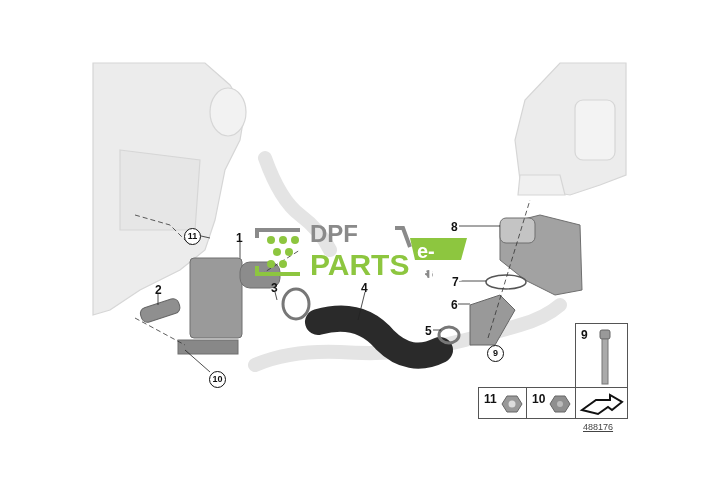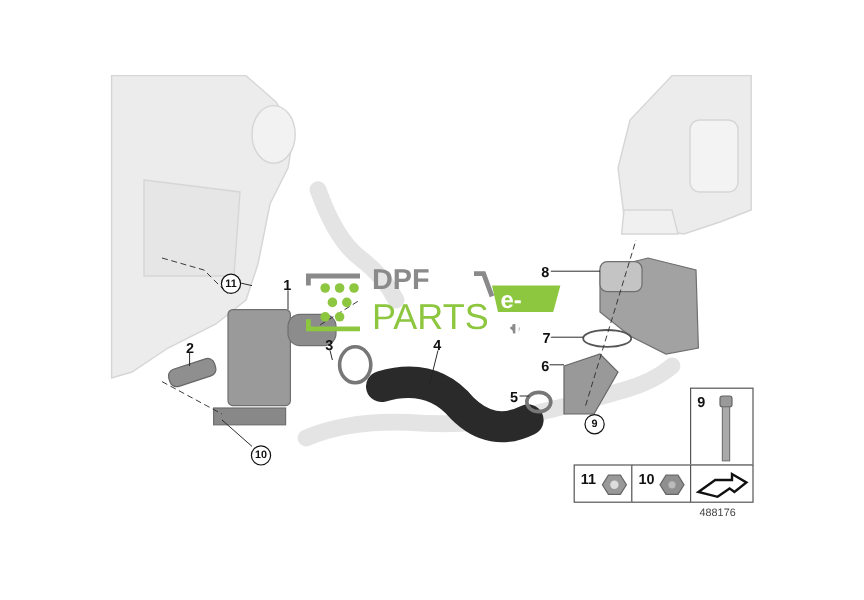--- a/index.html
+++ b/index.html
@@ -3,21 +3,21 @@
 <meta charset="utf-8">
 <style>
   html, body { margin:0; padding:0; background:#ffffff; }
   body { width:720px; height:500px; position:relative; overflow:hidden; font-family:"Liberation Sans", sans-serif; }
   .canvas { position:absolute; left:0; top:0; width:720px; height:500px; }
   .callout { position:absolute; font-weight:bold; font-size:12px; color:#111; line-height:1; }
   .circ { position:absolute; width:15px; height:15px; border:1.2px solid #111; border-radius:50%; font-size:9px; font-weight:bold; text-align:center; line-height:15px; color:#111; background:#fff; }
   .parts-table { position:absolute; left:478px; top:323px; width:150px; height:96px; }
   .cell { position:absolute; border:1px solid #555; background:#fff; box-sizing:border-box; }
   .cell .lbl { position:absolute; left:5px; top:4px; font-weight:bold; font-size:12px; color:#111; }
-  .refno { position:absolute; left:583px; top:422px; font-size:9px; color:#444; }
+  .refno { position:absolute; left:583px; top:422px; font-size:9px; color:#444;text-decoration:underline; }
   .wm { position:absolute; left:255px; top:222px; width:215px; height:58px; }
 </style>
 </head>
 <body>
 
 <div class="canvas">
   <svg width="720" height="500">
 
     <g fill="#ececec" stroke="#d6d6d6" stroke-width="1.2">
       <path d="M93 63 L205 63 L230 85 L245 110 L240 140 L225 170 L215 220 L205 250 L180 270 L140 290 L110 310 L93 315 Z"></path>
@@ -90,21 +90,21 @@
           <circle cx="22" cy="30" r="4"></circle>
           <circle cx="34" cy="30" r="4"></circle>
           <circle cx="16" cy="42" r="4"></circle>
           <circle cx="28" cy="42" r="4"></circle>
         </g>
       <path d="M140 6 L148 6 L155 25" stroke="#8a8a8a" stroke-width="4" fill="none"></path>
       <path d="M155 16 L212 16 L206 38 L160 38 Z" fill="#8dc63f"></path>
       <circle cx="174" cy="52" r="4" fill="#8a8a8a"></circle>
     </svg>
     <span style="position:absolute;left:55px;top:-2px;font-size:24px;font-weight:bold;color:#8a8a8a;">DPF</span>
-    <span style="position:absolute;left:55px;top:26px;font-size:30px;font-weight:normal;color:#8dc63f;">PARTS</span>
+    <span style="position:absolute;left:55px;top:26px;font-size:30px;font-weight:bold;color:#8dc63f;">PARTS</span>
     <span style="position:absolute;left:162px;top:18px;font-size:20px;font-weight:bold;color:#fff;">e-shop</span>
   </div>
 
   <span class="callout" style="left:236px;top:232px">1</span>
   <span class="callout" style="left:155px;top:284px">2</span>
   <span class="callout" style="left:271px;top:282px">3</span>
   <span class="callout" style="left:361px;top:282px">4</span>
   <span class="callout" style="left:425px;top:325px">5</span>
   <span class="callout" style="left:451px;top:299px">6</span>
   <span class="callout" style="left:452px;top:276px">7</span>

